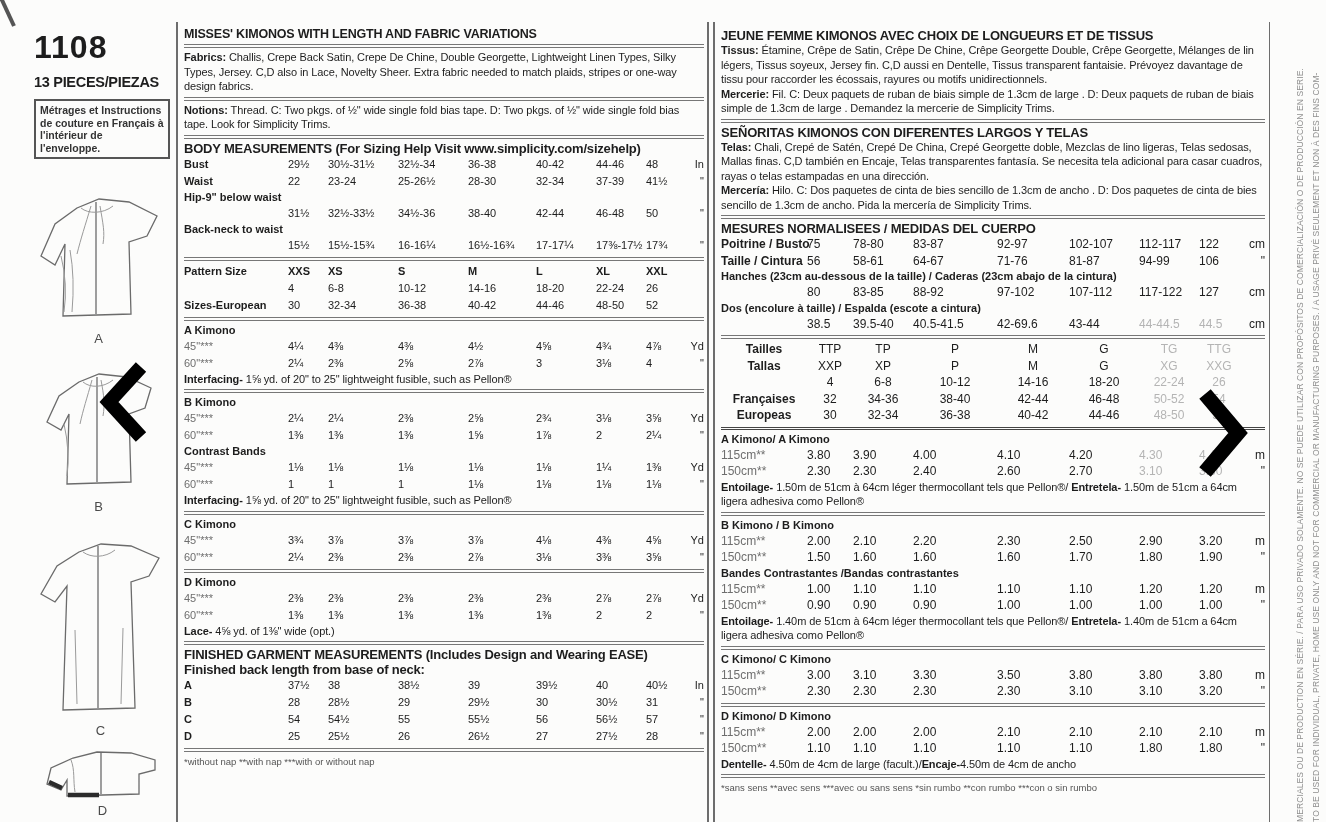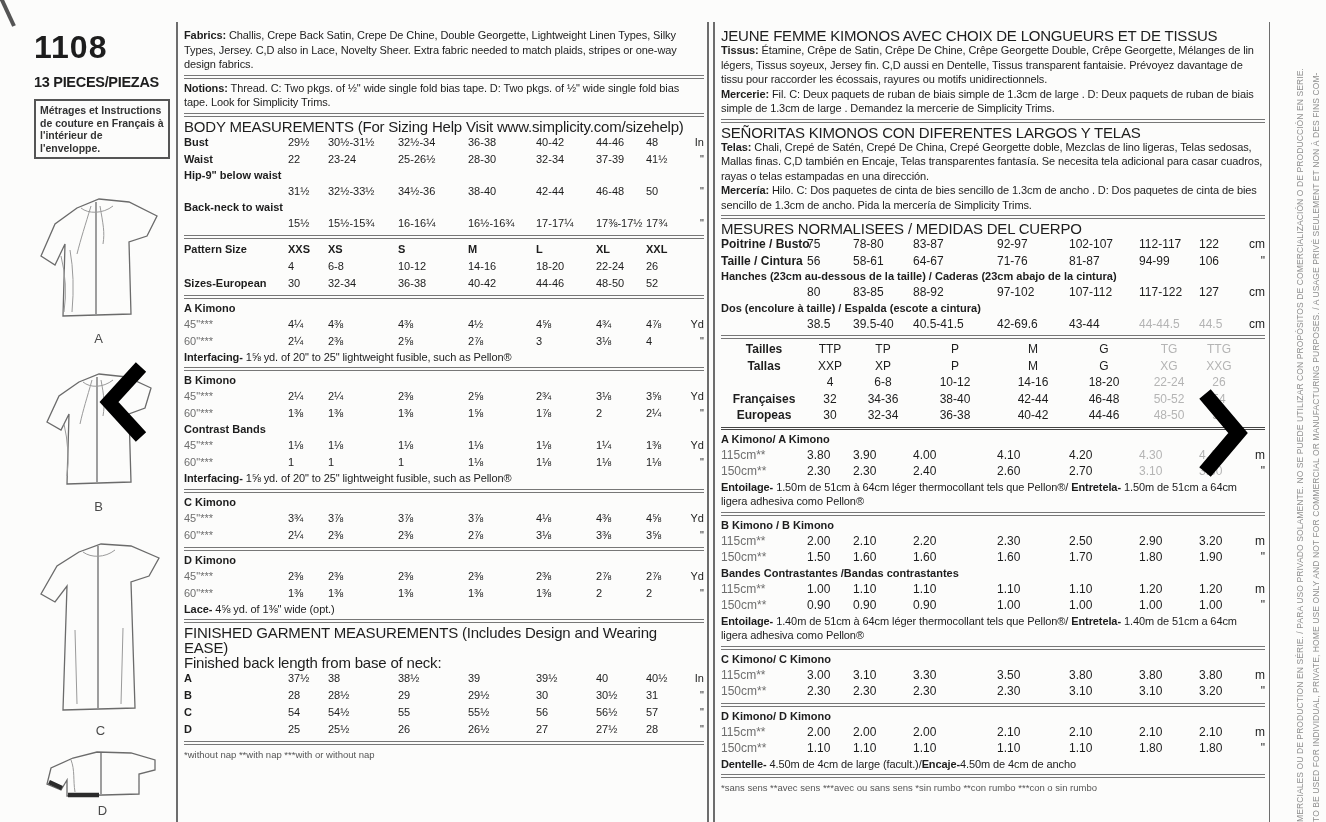--- a/index.html
+++ b/index.html
@@ -11,21 +11,21 @@
     -webkit-font-smoothing:antialiased;
   }
   .paper{position:absolute;inset:0;background:#fcfcfb;}
   .vline{position:absolute;width:2px;background:#6d6d6d;}
   .col{position:absolute;}
   .sec{border-bottom:4px double #777;padding:2px 0 3px 0;}
   .sec.heavy{border-bottom:3px double #444;text-align:center;}
   .ptitle{font-size:12.5px;font-weight:bold;letter-spacing:-0.2px;padding:1px 0 3px 0;}
   .para{font-size:11px;line-height:14.5px;letter-spacing:-0.1px;}
   .para b{font-weight:bold;}
-  .hdr{font-size:15px;font-weight:normal;line-height:15px;letter-spacing:-0.2px;}
+  .hdr{font-size:13px;font-weight:bold;line-height:15px;letter-spacing:-0.2px;}
   .subhdr{font-size:11px;font-weight:bold;line-height:15px;}
   
   .mrow{display:grid;grid-template-columns:104px 40px 70px 70px 68px 60px 50px 42px 1fr;
         font-size:11px;line-height:17px;white-space:nowrap;}
   .rrow{display:grid;grid-template-columns:86px 46px 60px 84px 72px 70px 60px 40px 1fr;
         font-size:12px;line-height:16.5px;white-space:nowrap;}
   .mrow .rl,.rrow .rl{font-weight:bold;}
   .mrow .rl.dim,.rrow .rl.dim{font-weight:normal;color:#6e6e6e;}
   .mrow.bold span,.rrow.bold span{font-weight:bold;}
   .faded{color:#b4b4b4;}
@@ -106,20 +106,21 @@
     <div class="viewlabel">D</div>
   </div>
 
   <div class="vline" style="left:176px;top:22px;height:800px"></div>
   <div class="vline" style="left:707px;top:22px;height:800px"></div>
   <div class="vline" style="left:713px;top:22px;height:800px"></div>
   <div class="vline" style="left:1269px;top:22px;height:800px;width:1px"></div>
 
   <div class="col" style="left:184px;top:26px;width:520px">
 
+    <div class="sec ptitle">MISSES' KIMONOS WITH LENGTH AND FABRIC VARIATIONS</div>
 
     <div class="sec para"><b>Fabrics:</b><span> Challis, Crepe Back Satin, Crepe De Chine, Double Georgette, Lightweight Linen Types, Silky Types, Jersey. C,D also in Lace, Novelty Sheer. Extra fabric needed to match plaids, stripes or one-way design fabrics.</span></div>
 
     <div class="sec para"><b>Notions:</b><span> Thread. C: Two pkgs. of ½" wide single fold bias tape. D: Two pkgs. of ½" wide single fold bias tape. Look for Simplicity Trims.</span></div>
 
     <div class="sec">
       <div class="hdr">BODY MEASUREMENTS (For Sizing Help Visit www.simplicity.com/sizehelp)</div>
       <div class="mrow">
           <span class="rl">Bust</span>
           <span class="rv">29½</span>

